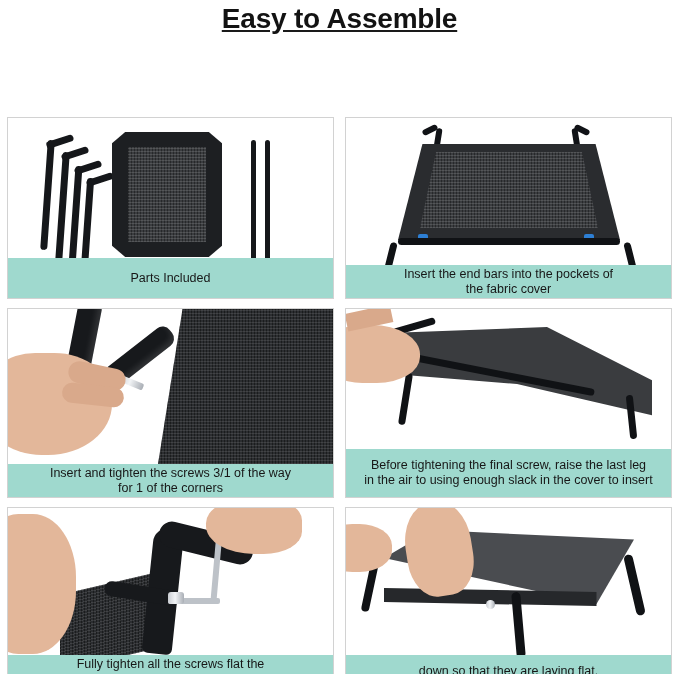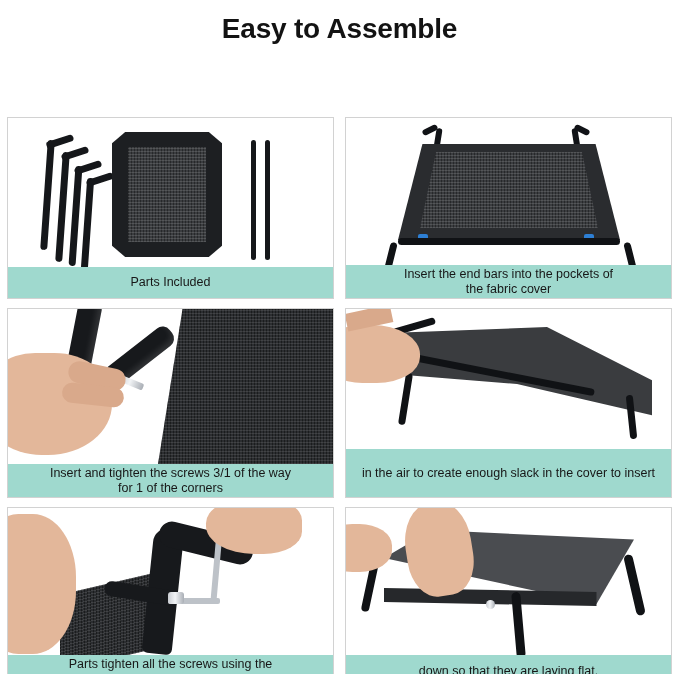--- a/index.html
+++ b/index.html
@@ -4,21 +4,21 @@
 <style>
   html,body{margin:0;padding:0;}
   body{
     width:679px;height:674px;background:#ffffff;
     font-family:"Liberation Sans","DejaVu Sans",sans-serif;
     color:#1a1a1a;overflow:hidden;
   }
   .page{width:679px;height:674px;position:relative;}
 
   
-  .header{padding-top:12px;text-align:center;}
+  .header{padding-top:2px;text-align:center;text-decoration:underline;}
   .title{
     font-size:28px;font-weight:bold;letter-spacing:-0.2px;
     line-height:34px;color:#131313;margin:0;
   }
   .subtitle{
     font-size:17px;line-height:25px;color:#1d1d1d;
     margin:10px auto 0;width:540px;font-weight:normal;
   }
 
   
@@ -37,21 +37,21 @@
   }
   .art{
     flex:1 1 auto;position:relative;overflow:hidden;background:#ffffff;
   }
   .caption{
     background:#9fd9ce;color:#171717;
     font-size:12.5px;line-height:15px;
     text-align:center;display:flex;align-items:center;justify-content:center;
     padding:4px 6px;box-sizing:border-box;flex:0 0 auto;
   }
-  .cap1{height:31px;}
+  .cap1{height:40px;}
   .cap2{height:33px;}
   .cap3{height:48px;}
 
   
   .mesh{
     background-color:#3b3d40;
     background-image:
       repeating-linear-gradient(0deg,rgba(255,255,255,.13) 0 1px,transparent 1px 3px),
       repeating-linear-gradient(90deg,rgba(0,0,0,.35) 0 1px,transparent 1px 3px);
   }
@@ -232,40 +232,41 @@
         <div class="cloth darkmesh"></div>
         <div class="frame" style="left:46px;top:14px;width:44px;height:7px;transform:rotate(-16deg);border-radius:6px;"></div>
         <div class="frame" style="left:56px;top:64px;width:7px;height:52px;transform:rotate(9deg);"></div>
         <div class="frame" style="left:60px;top:62px;width:190px;height:7px;transform:rotate(11deg);"></div>
         <div class="frame" style="left:282px;top:86px;width:7px;height:44px;transform:rotate(-6deg);"></div>
         <div class="hand skin" style="position:absolute;left:-22px;top:16px;width:96px;height:58px;border-radius:40% 50% 45% 40%;"></div>
         <div class="finger skin2" style="left:18px;top:20px;width:46px;height:18px;transform:rotate(-12deg);"></div>
       </div>
       <div class="caption cap3">
         <div>
-          <div>in the air to create enough slack in the cover to insert</div>
+          <div>Before tightening the final screw, raise the last leg</div>
+          <div>in the air to using enough slack in the cover to insert</div>
         </div>
       </div>
     </div>
 
     <div class="panel">
       <div class="art p5">
         <div class="darkmesh" style="position:absolute;left:52px;top:74px;width:110px;height:76px;transform:skewY(-13deg);"></div>
         <div class="tube" style="left:140px;top:20px;width:30px;height:126px;border-radius:16px 16px 6px 6px;transform:rotate(6deg);"></div>
         <div class="tube" style="left:150px;top:22px;width:96px;height:26px;border-radius:16px;transform:rotate(14deg);"></div>
         <div class="tube" style="left:96px;top:78px;width:76px;height:15px;border-radius:8px;transform:rotate(9deg);"></div>
         <div class="wr" style="left:206px;top:14px;width:6px;height:78px;transform:rotate(5deg);"></div>
         <div class="wr" style="left:160px;top:90px;width:52px;height:6px;"></div>
         <div class="metal" style="position:absolute;left:160px;top:84px;width:16px;height:12px;border-radius:3px;"></div>
         <div class="hand skin" style="position:absolute;left:198px;top:-10px;width:96px;height:56px;border-radius:45% 40% 40% 50%;"></div>
         <div class="hand skin" style="position:absolute;left:-28px;top:6px;width:96px;height:140px;border-radius:40% 45% 45% 40%;"></div>
       </div>
       <div class="caption cap2">
         <div>
-          <div>Parts tighten all the screws using the</div>
+          <div>Fully tighten all the screws flat the</div>
           <div>tension adjustment tool</div>
         </div>
       </div>
     </div>
 
     <div class="panel">
       <div class="art p6">
         <div class="top mesh"></div>
         <div class="edge"></div>
         <div class="leg" style="left:20px;top:52px;width:8px;height:52px;transform:rotate(12deg);"></div>

